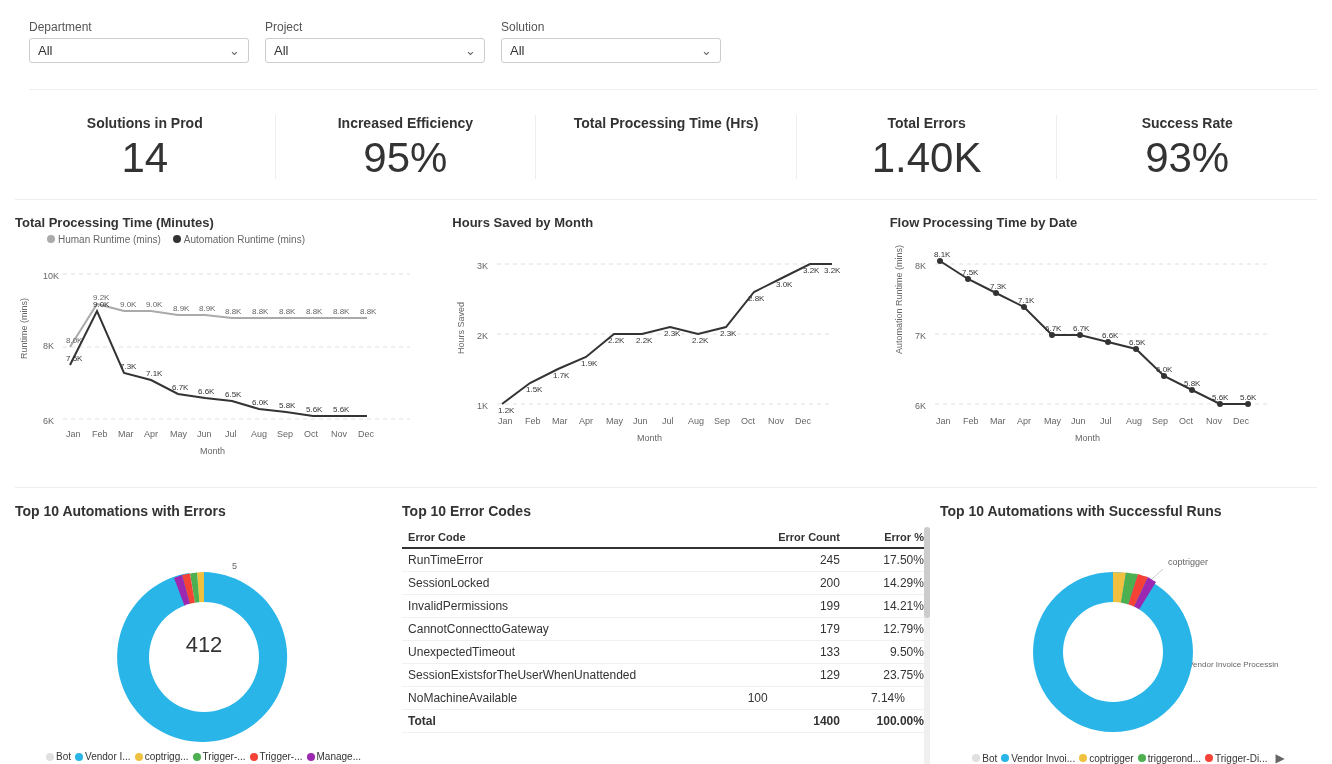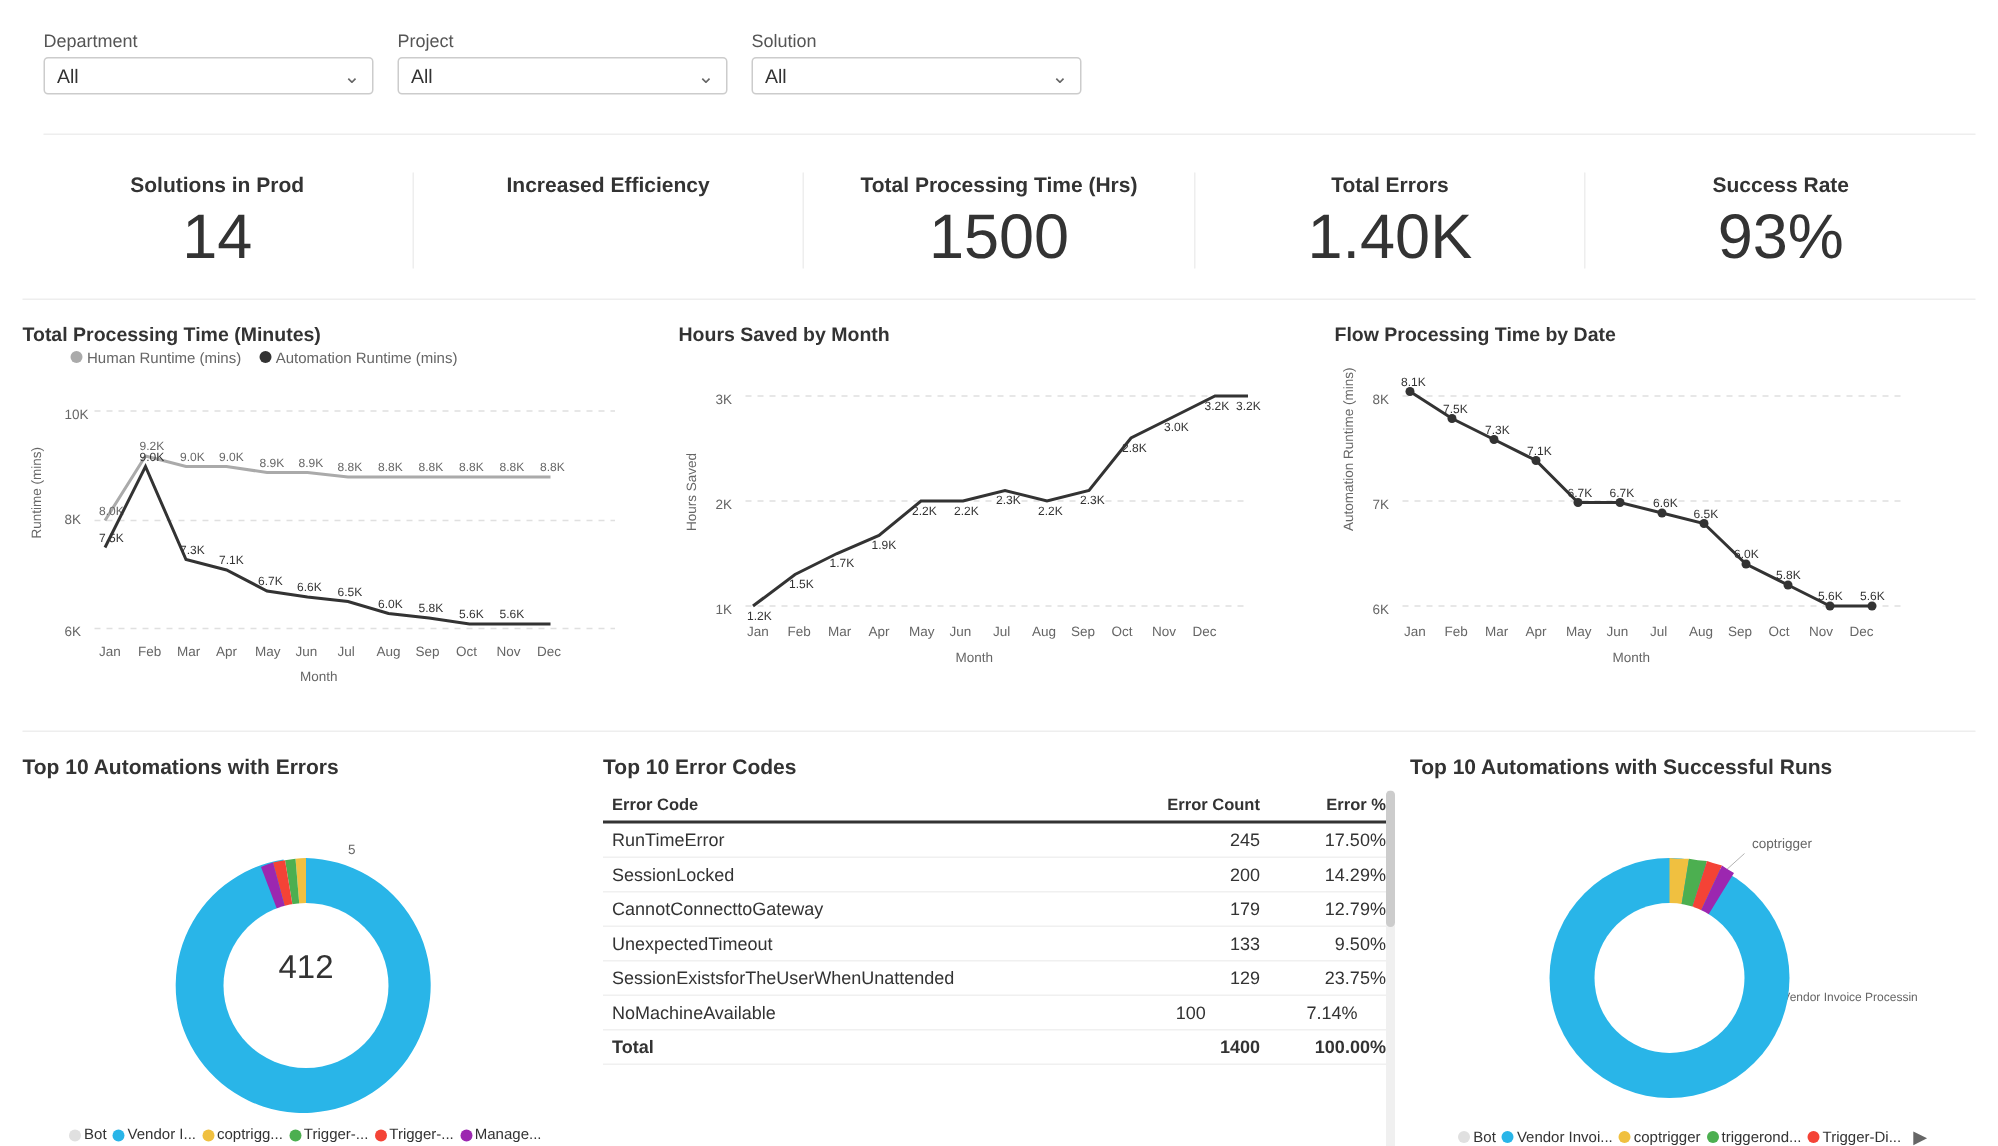--- a/index.html
+++ b/index.html
@@ -80,25 +80,25 @@
   </div>
 
   <div class="kpi-row">
     <div class="kpi-card">
       <div class="kpi-title">Solutions in Prod</div>
       <div class="kpi-value">14</div>
     </div>
     <div class="divider"></div>
     <div class="kpi-card">
       <div class="kpi-title">Increased Efficiency</div>
+      <div class="kpi-value">95%</div>
     </div>
     <div class="divider"></div>
     <div class="kpi-card">
       <div class="kpi-title">Total Processing Time (Hrs)</div>
-      <div class="kpi-value">1500</div>
     </div>
     <div class="divider"></div>
     <div class="kpi-card">
       <div class="kpi-title">Total Errors</div>
       <div class="kpi-value">1.40K</div>
     </div>
     <div class="divider"></div>
     <div class="kpi-card">
       <div class="kpi-title">Success Rate</div>
       <div class="kpi-value">93%</div>
@@ -349,37 +349,42 @@
               <td>RunTimeError</td>
               <td style="text-align:right;">245</td>
               <td style="text-align:right;">17.50%</td>
             </tr>
             <tr>
               <td>SessionLocked</td>
               <td style="text-align:right;">200</td>
               <td style="text-align:right;">14.29%</td>
             </tr>
             <tr>
+              <td>InvalidPermissions</td>
+              <td style="text-align:right;">199</td>
+              <td style="text-align:right;">14.21%</td>
+            </tr>
+            <tr>
               <td>CannotConnecttoGateway</td>
               <td style="text-align:right;">179</td>
               <td style="text-align:right;">12.79%</td>
             </tr>
             <tr>
               <td>UnexpectedTimeout</td>
               <td style="text-align:right;">133</td>
               <td style="text-align:right;">9.50%</td>
             </tr>
             <tr>
               <td>SessionExistsforTheUserWhenUnattended</td>
               <td style="text-align:right;">129</td>
               <td style="text-align:right;">23.75%</td>
             </tr>
             <tr>
               <td>NoMachineAvailable</td>
-              <td style="text-align:center;">100</td>
+              <td style="text-align:left;">100</td>
               <td style="text-align:center;">7.14%</td>
             </tr>
             <tr>
               <td>Total</td>
               <td style="text-align:right; font-weight:700;">1400</td>
               <td style="text-align:right; font-weight:700;">100.00%</td>
             </tr>
           </tbody>
         </table>
 

